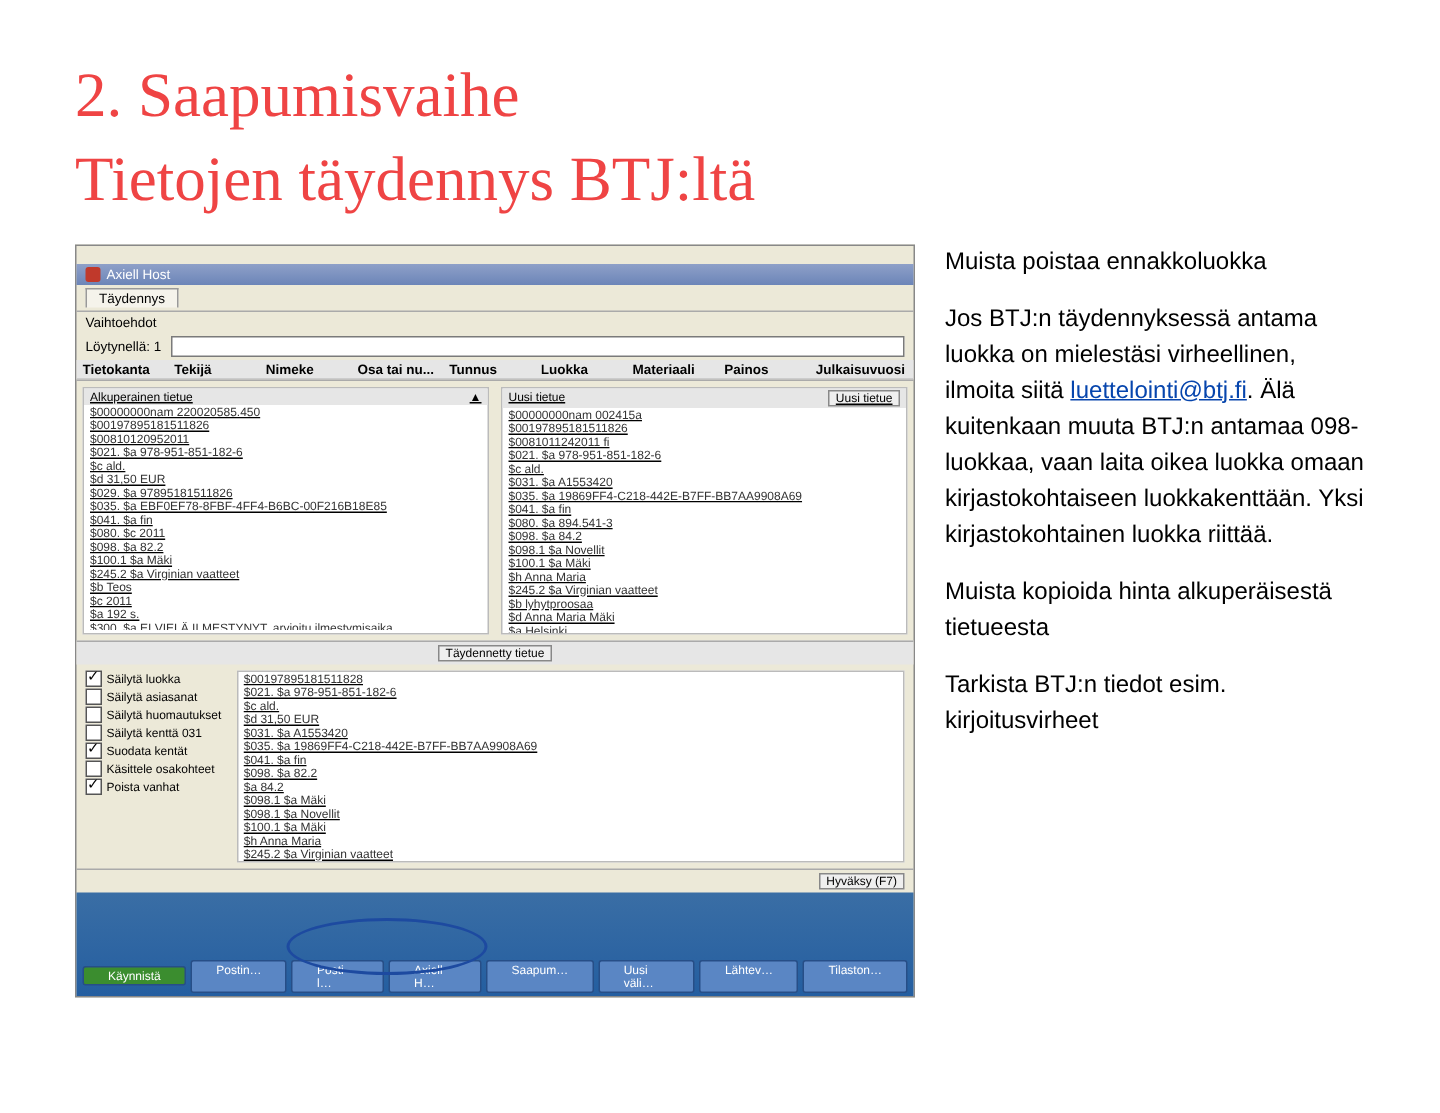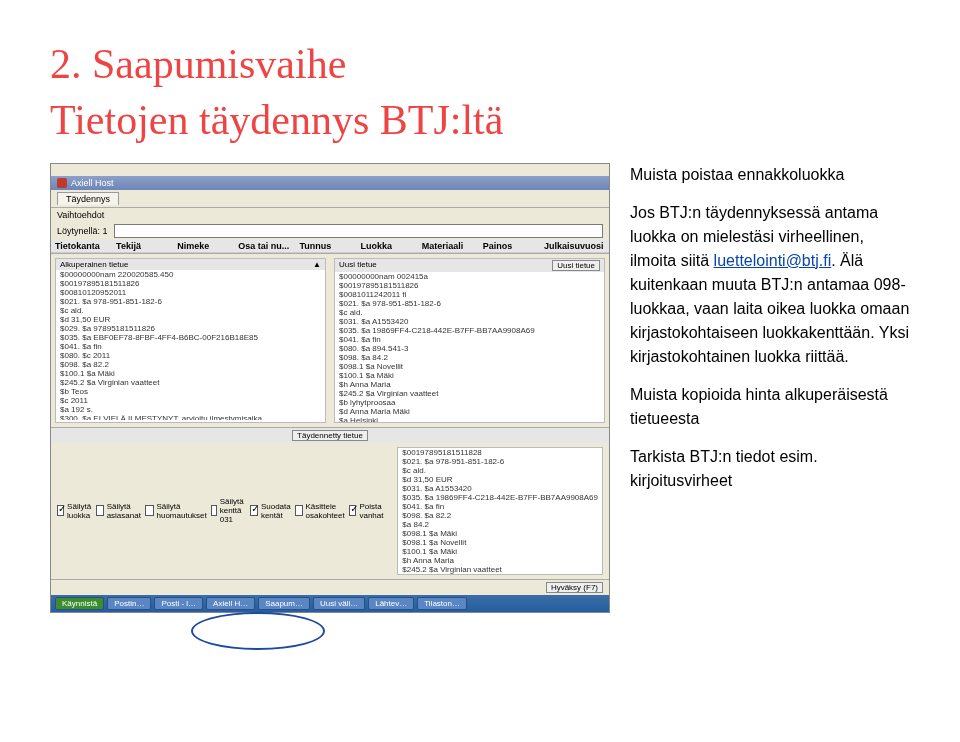--- a/index.html
+++ b/index.html
@@ -55,38 +55,38 @@
   }
   .titlebar .dot { width: 10px; height: 10px; background:#c0392b; border-radius:2px; display:inline-block;}
   .tab-strip { padding: 2px 6px; border-bottom:1px solid #aaa;}
   .tab { display:inline-block; background:#f5f3eb; border:1px solid #999; border-bottom:none; padding:1px 8px;}
   .field-row { padding: 2px 6px; display:flex; gap:6px; align-items:center;}
   .txtbox { border:1px solid #7a7a7a; background:#fff; height:12px; flex:1;}
   .grid-head, .grid-row { display:flex; background:#efefef; border-bottom:1px solid #ccc; padding:1px 4px;}
   .grid-head { background:#e6e6e6; font-weight:bold;}
   .grid-head span, .grid-row span { flex:1; white-space:nowrap; overflow:hidden;}
   .panels { display:flex; border-top:1px solid #aaa;}
-  .panel { flex:1; background:#fff; border:1px solid #bbb; margin:4px; }
+  .panel { flex:1; background:#fff; border:1px solid #bbb; margin:4px;text-decoration:underline; }
   .panel-head { background:#e6e6e6; padding:1px 4px; font-size:8px; display:flex; justify-content:space-between;}
   .panel-body { padding:0; max-height:150px; overflow:hidden;}
   .panel-body div { padding:0 4px; font-size:8px; color:#333; white-space:nowrap; overflow:hidden;}
   .btn-sm { display:inline-block; border:1px solid #888; background:#efefef; padding:0 4px; font-size:8px;}
   .checks { padding:4px 6px; font-size:8px; display:flex; gap:10px;}
-  .checks-col { display:flex; flex-direction:row; gap:1px;}
+  .checks-col { display:flex; flex-direction:column; gap:1px;}
   .checks-col label { display:flex; align-items:center; gap:3px;}
   .chk { width:9px; height:9px; border:1px solid #555; background:#fff; display:inline-block; position:relative;}
   .chk.on::after { content:"✓"; position:absolute; left:0; top:-3px; font-size:10px;}
   .taskbar {
     background: linear-gradient(#3a6ea5, #245ea0);
     padding: 2px 4px;
     display:flex;
     gap:3px;
     align-items:center;
   }
-  .tbtn { background:#5a86c4; border:1px solid #274e87; color:#fff; font-size:8px; padding:1px 6px; border-radius:2px;}
+  .tbtn { background:#5a86c4; border:1px solid #274e87; color:#fff; font-size:8px; padding:1px 16px; border-radius:2px;margin-top:43px;}
   .start { background:#3b8d2f;}
   .ellipse {
     position:absolute;
     border:2px solid #1d4aa0;
     border-radius:50%;
     width:130px; height:34px;
     pointer-events:none;
   }
 </style>
 </head>

